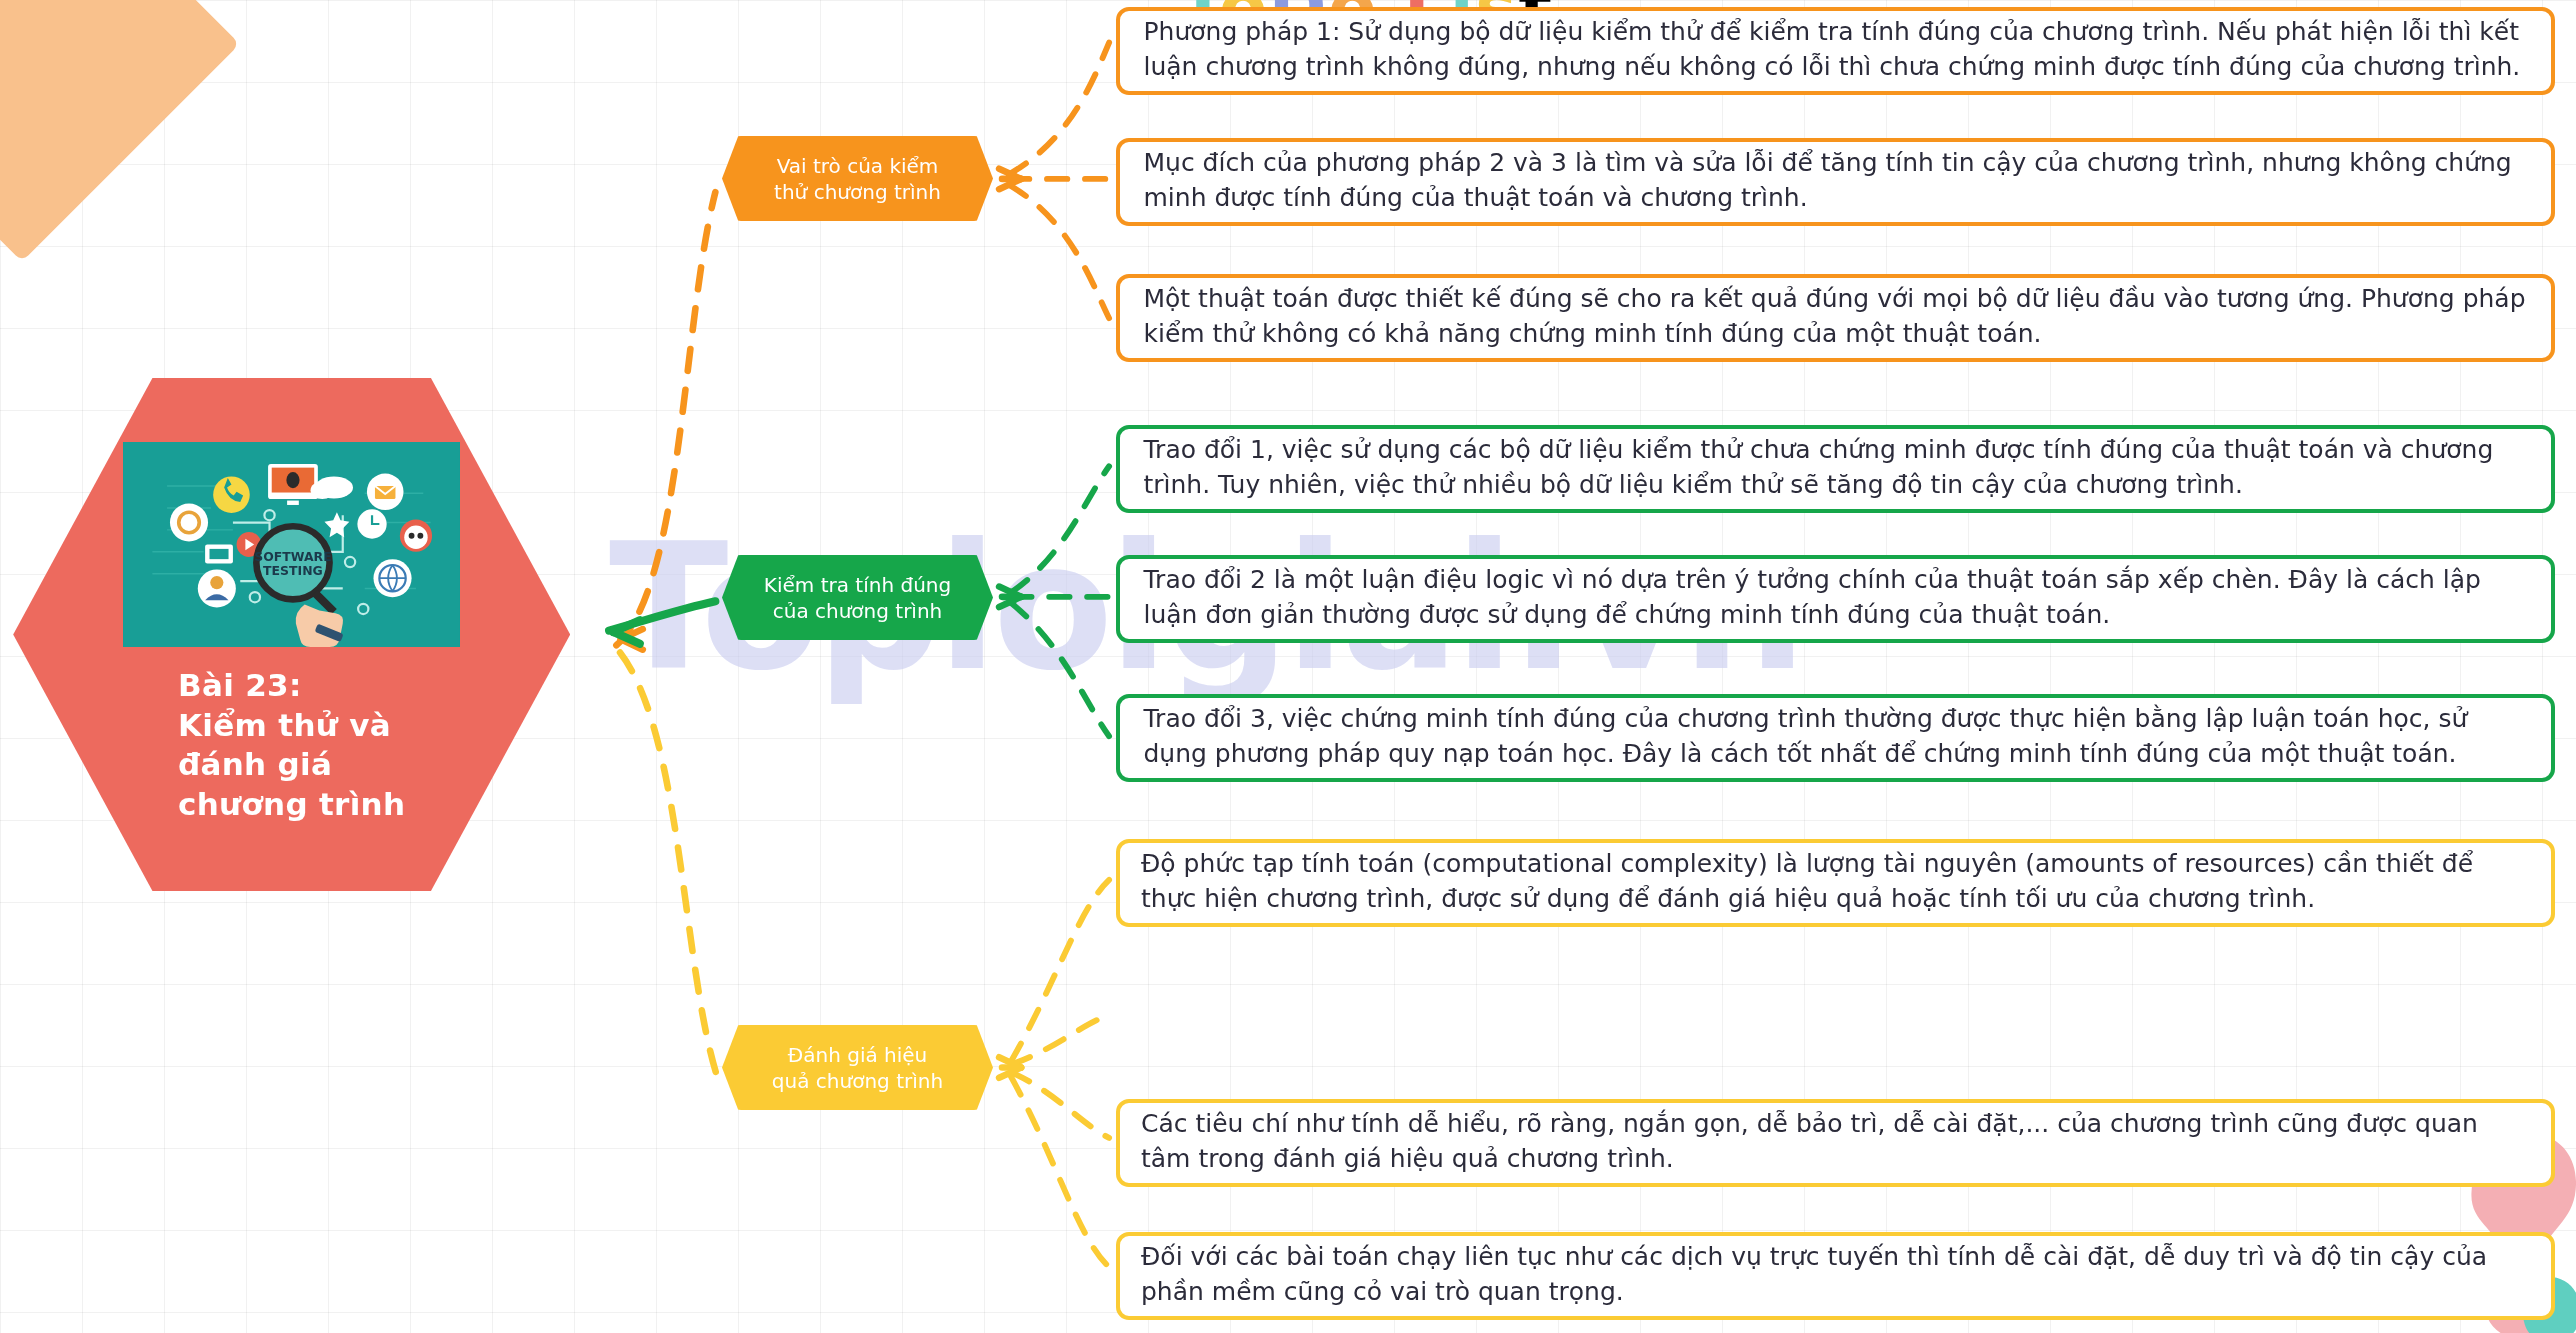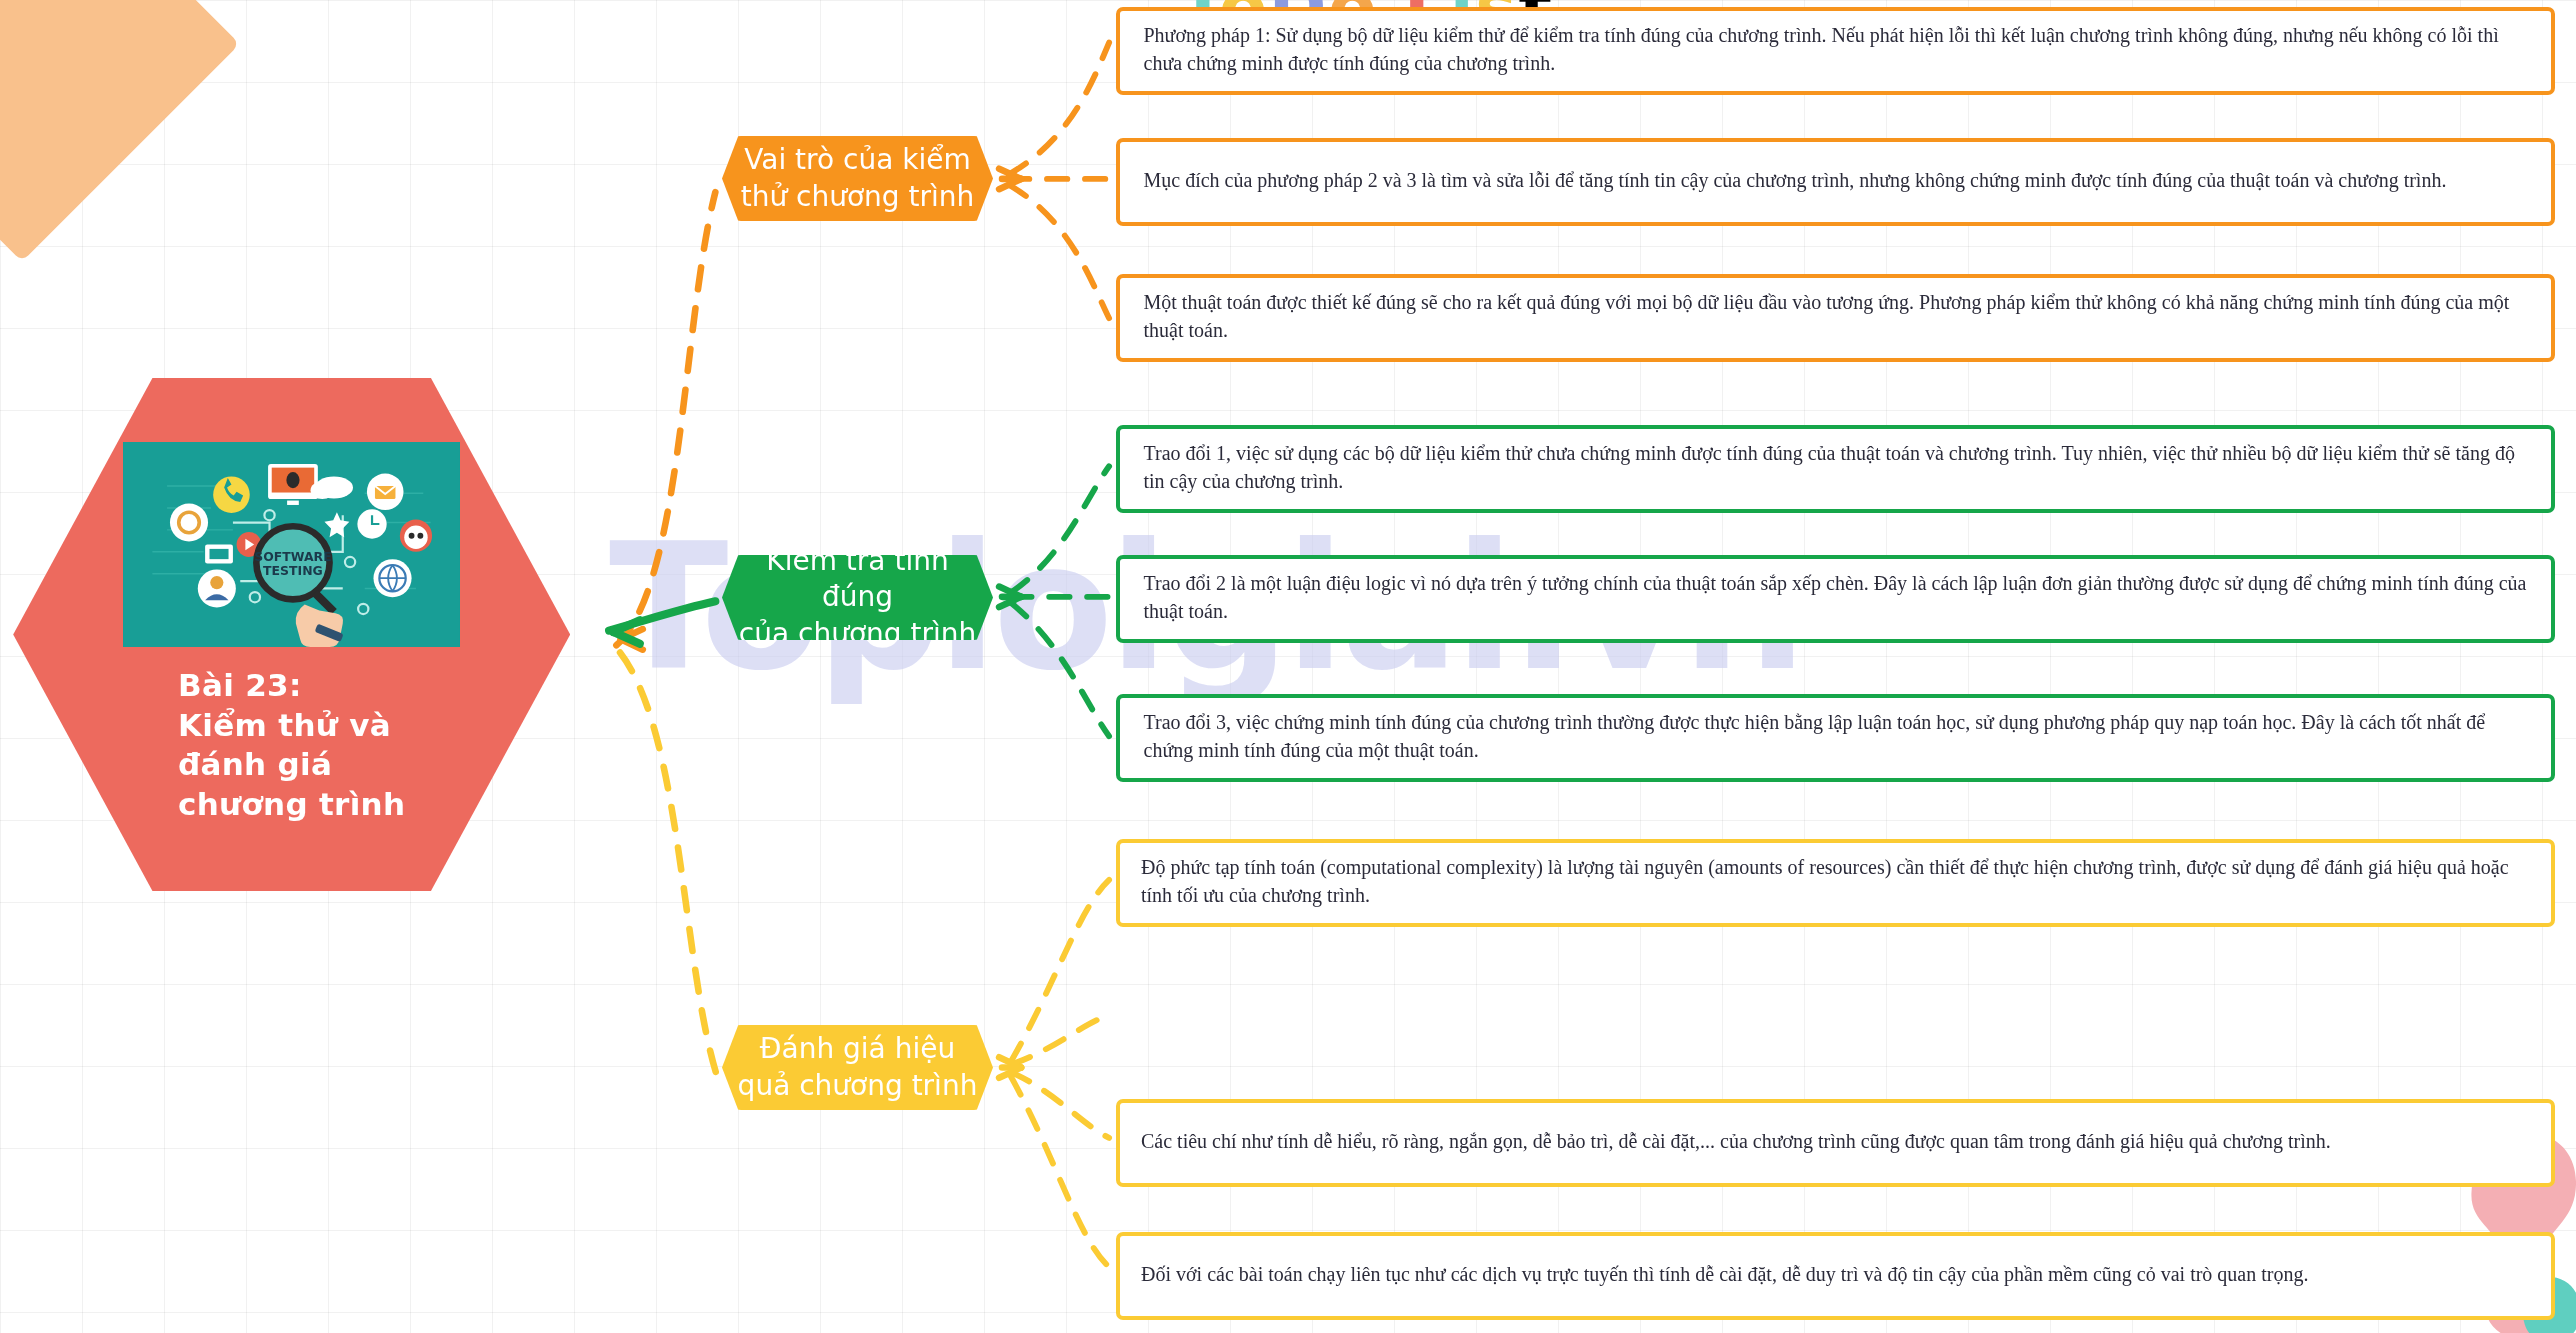--- a/index.html
+++ b/index.html
@@ -115,46 +115,45 @@
   .branch {
     position: absolute;
     width: 271px;
     height: 85px;
     border-radius: 19px;
     display: flex;
     align-items: center;
     justify-content: center;
     text-align: center;
     color: #ffffff;
-    font-size: 28px;
+    font-size: 20px;
     line-height: 1.3;
     padding: 0 13.2px;
     clip-path: polygon(6% 0%, 94% 0%, 100% 50%, 94% 100%, 6% 100%, 0% 50%);
     z-index: 3;
   }
   #branch-0 { left: 722px; top: 136px;  background: #F7941D; }
   #branch-1 { left: 722px; top: 555px;  background: #16A64A; }
   #branch-2 { left: 722px; top: 1025px; background: #FBCB34; }
 
   
   .leaf {
     position: absolute;
     left: 1116px;
     width: 1439px;
     border: 4.4px solid #999;
-    border-radius: 7px;
+    border-radius: 13px;
     background: #ffffff;
     display: flex;
     align-items: center;
     padding: 10.3px 22px 13.2px 23.5px;
-    font-size: 20px;
+    font-size: 25px;
     line-height: 1.38;
     color: #2B2B3A;
     z-index: 2;
-    font-family: Liberation Serif, serif;
   }
   .leaf.orange { border-color: #F7941D; }
   .leaf.green  { border-color: #16A64A; }
   .leaf.yellow { border-color: #FBCB34; padding-left: 21px; }
 </style>
 </head>
 <body>
 
 <div id="stage">
 

